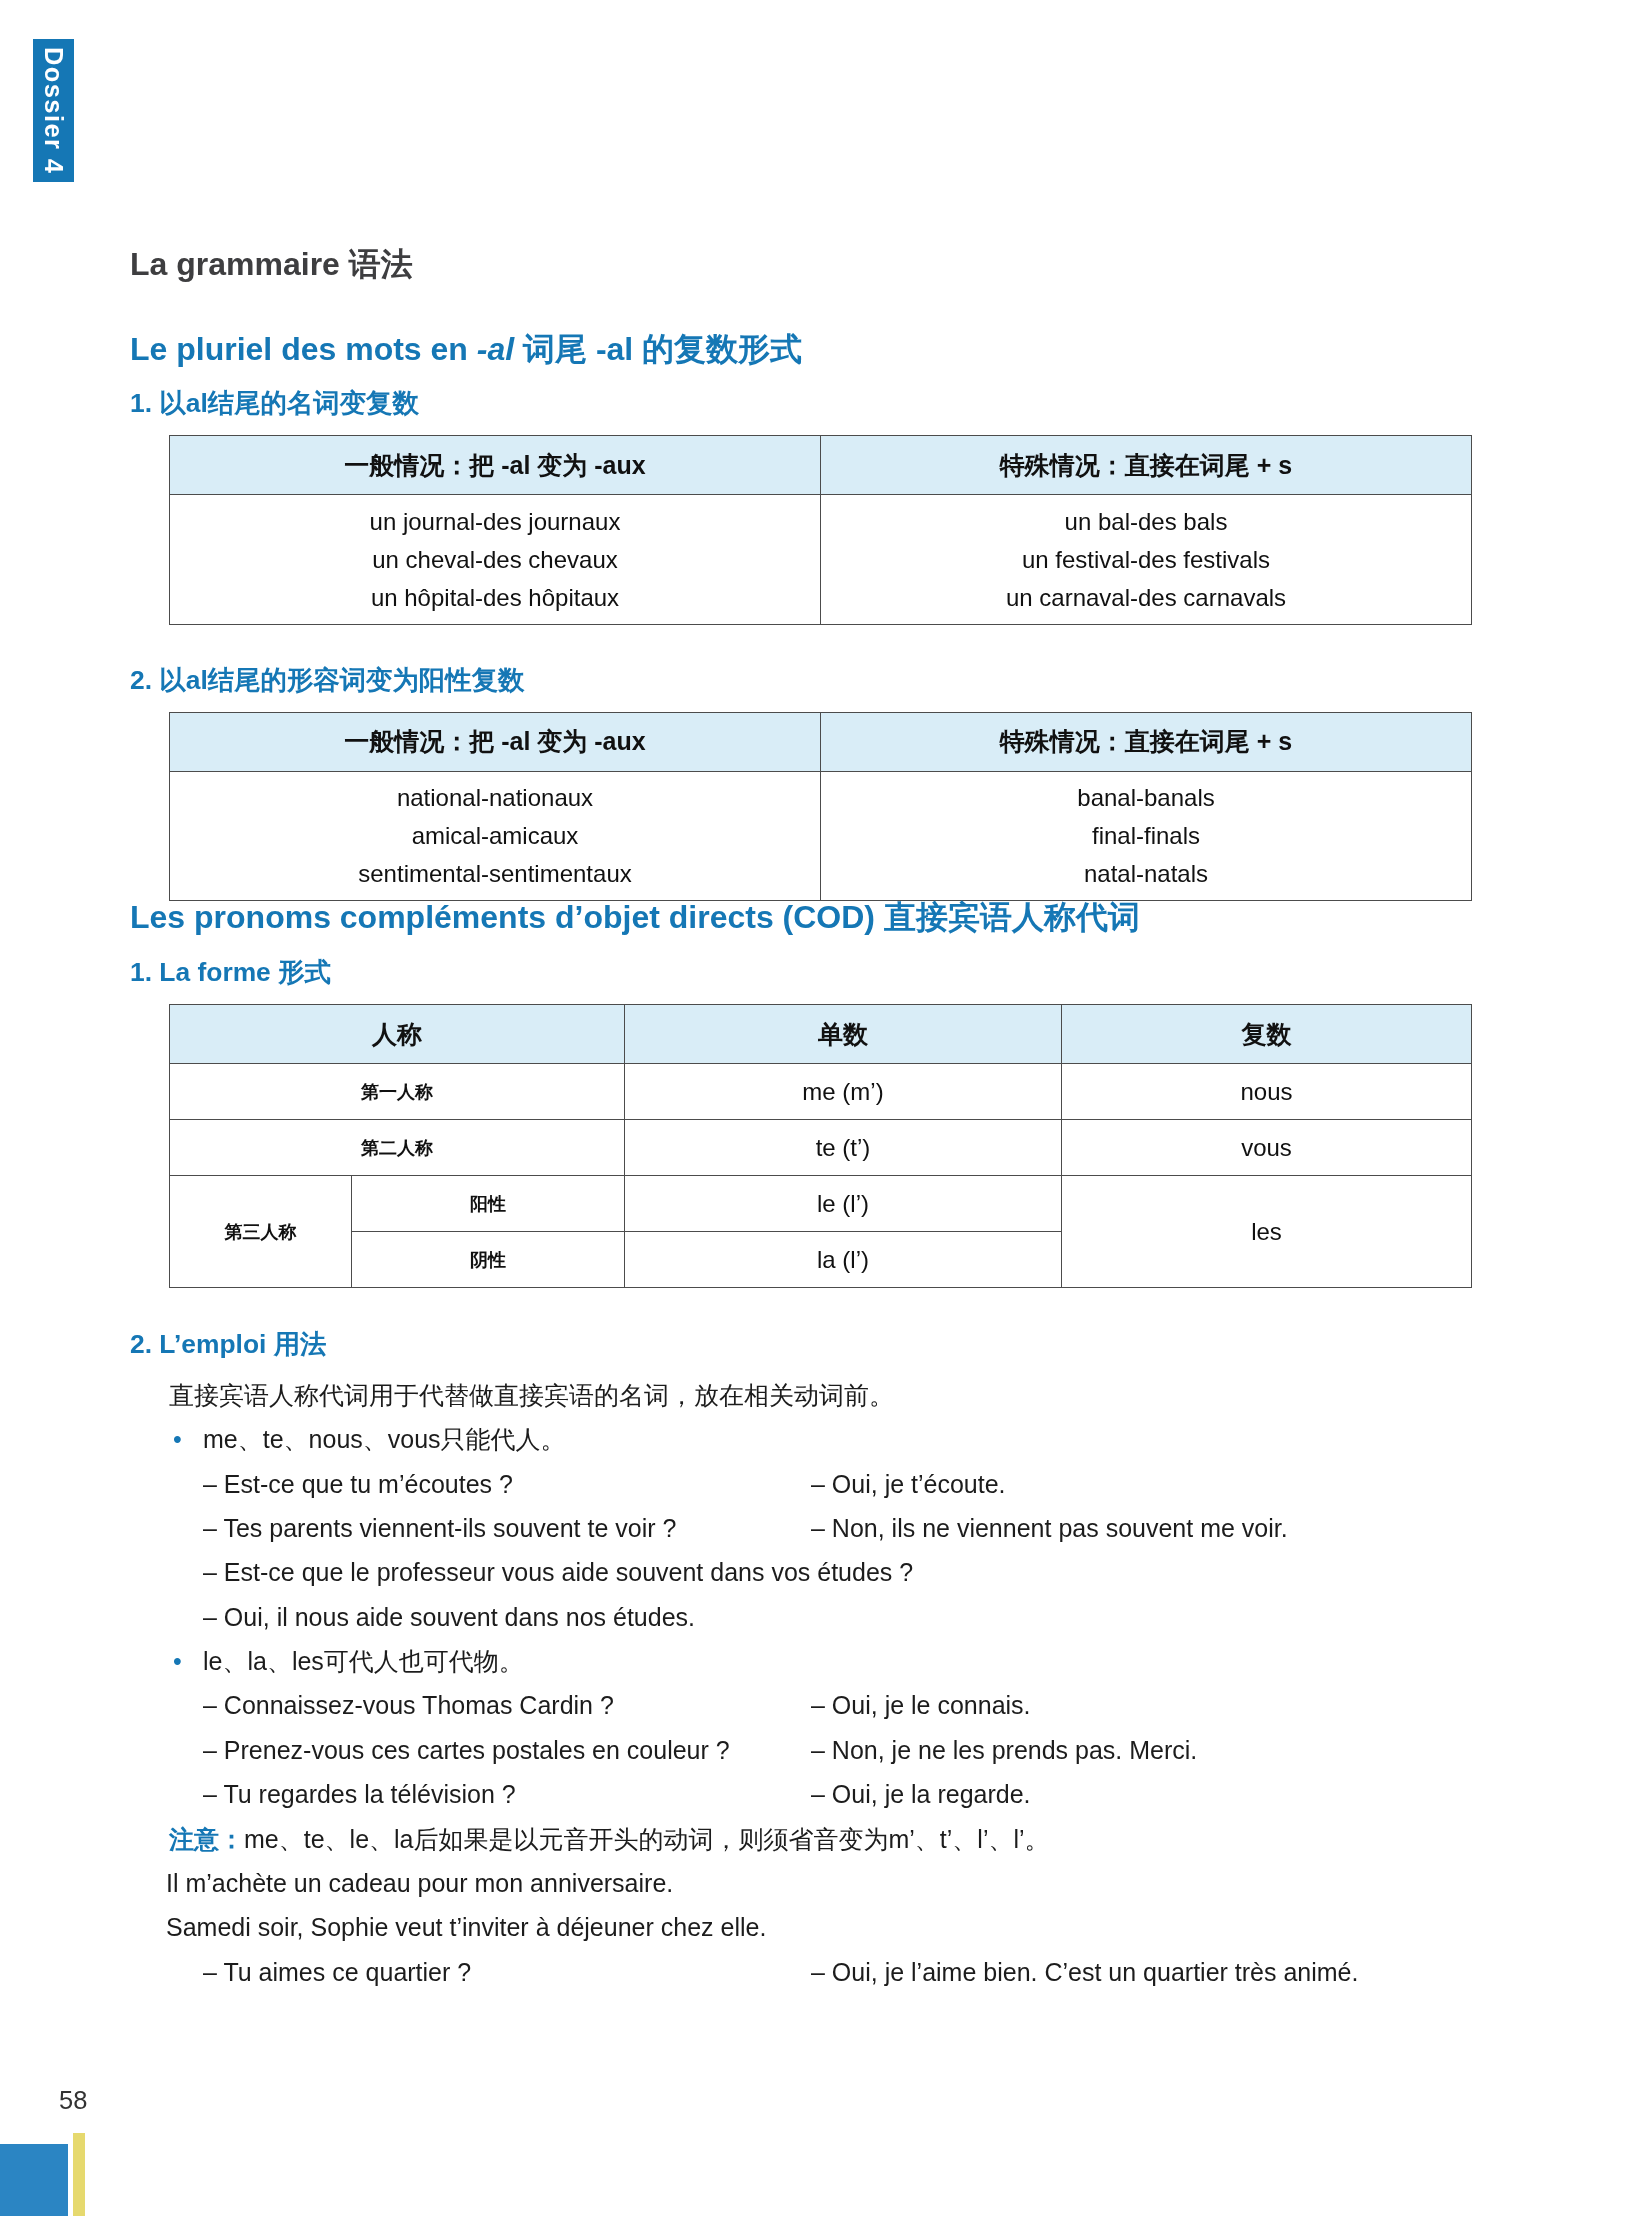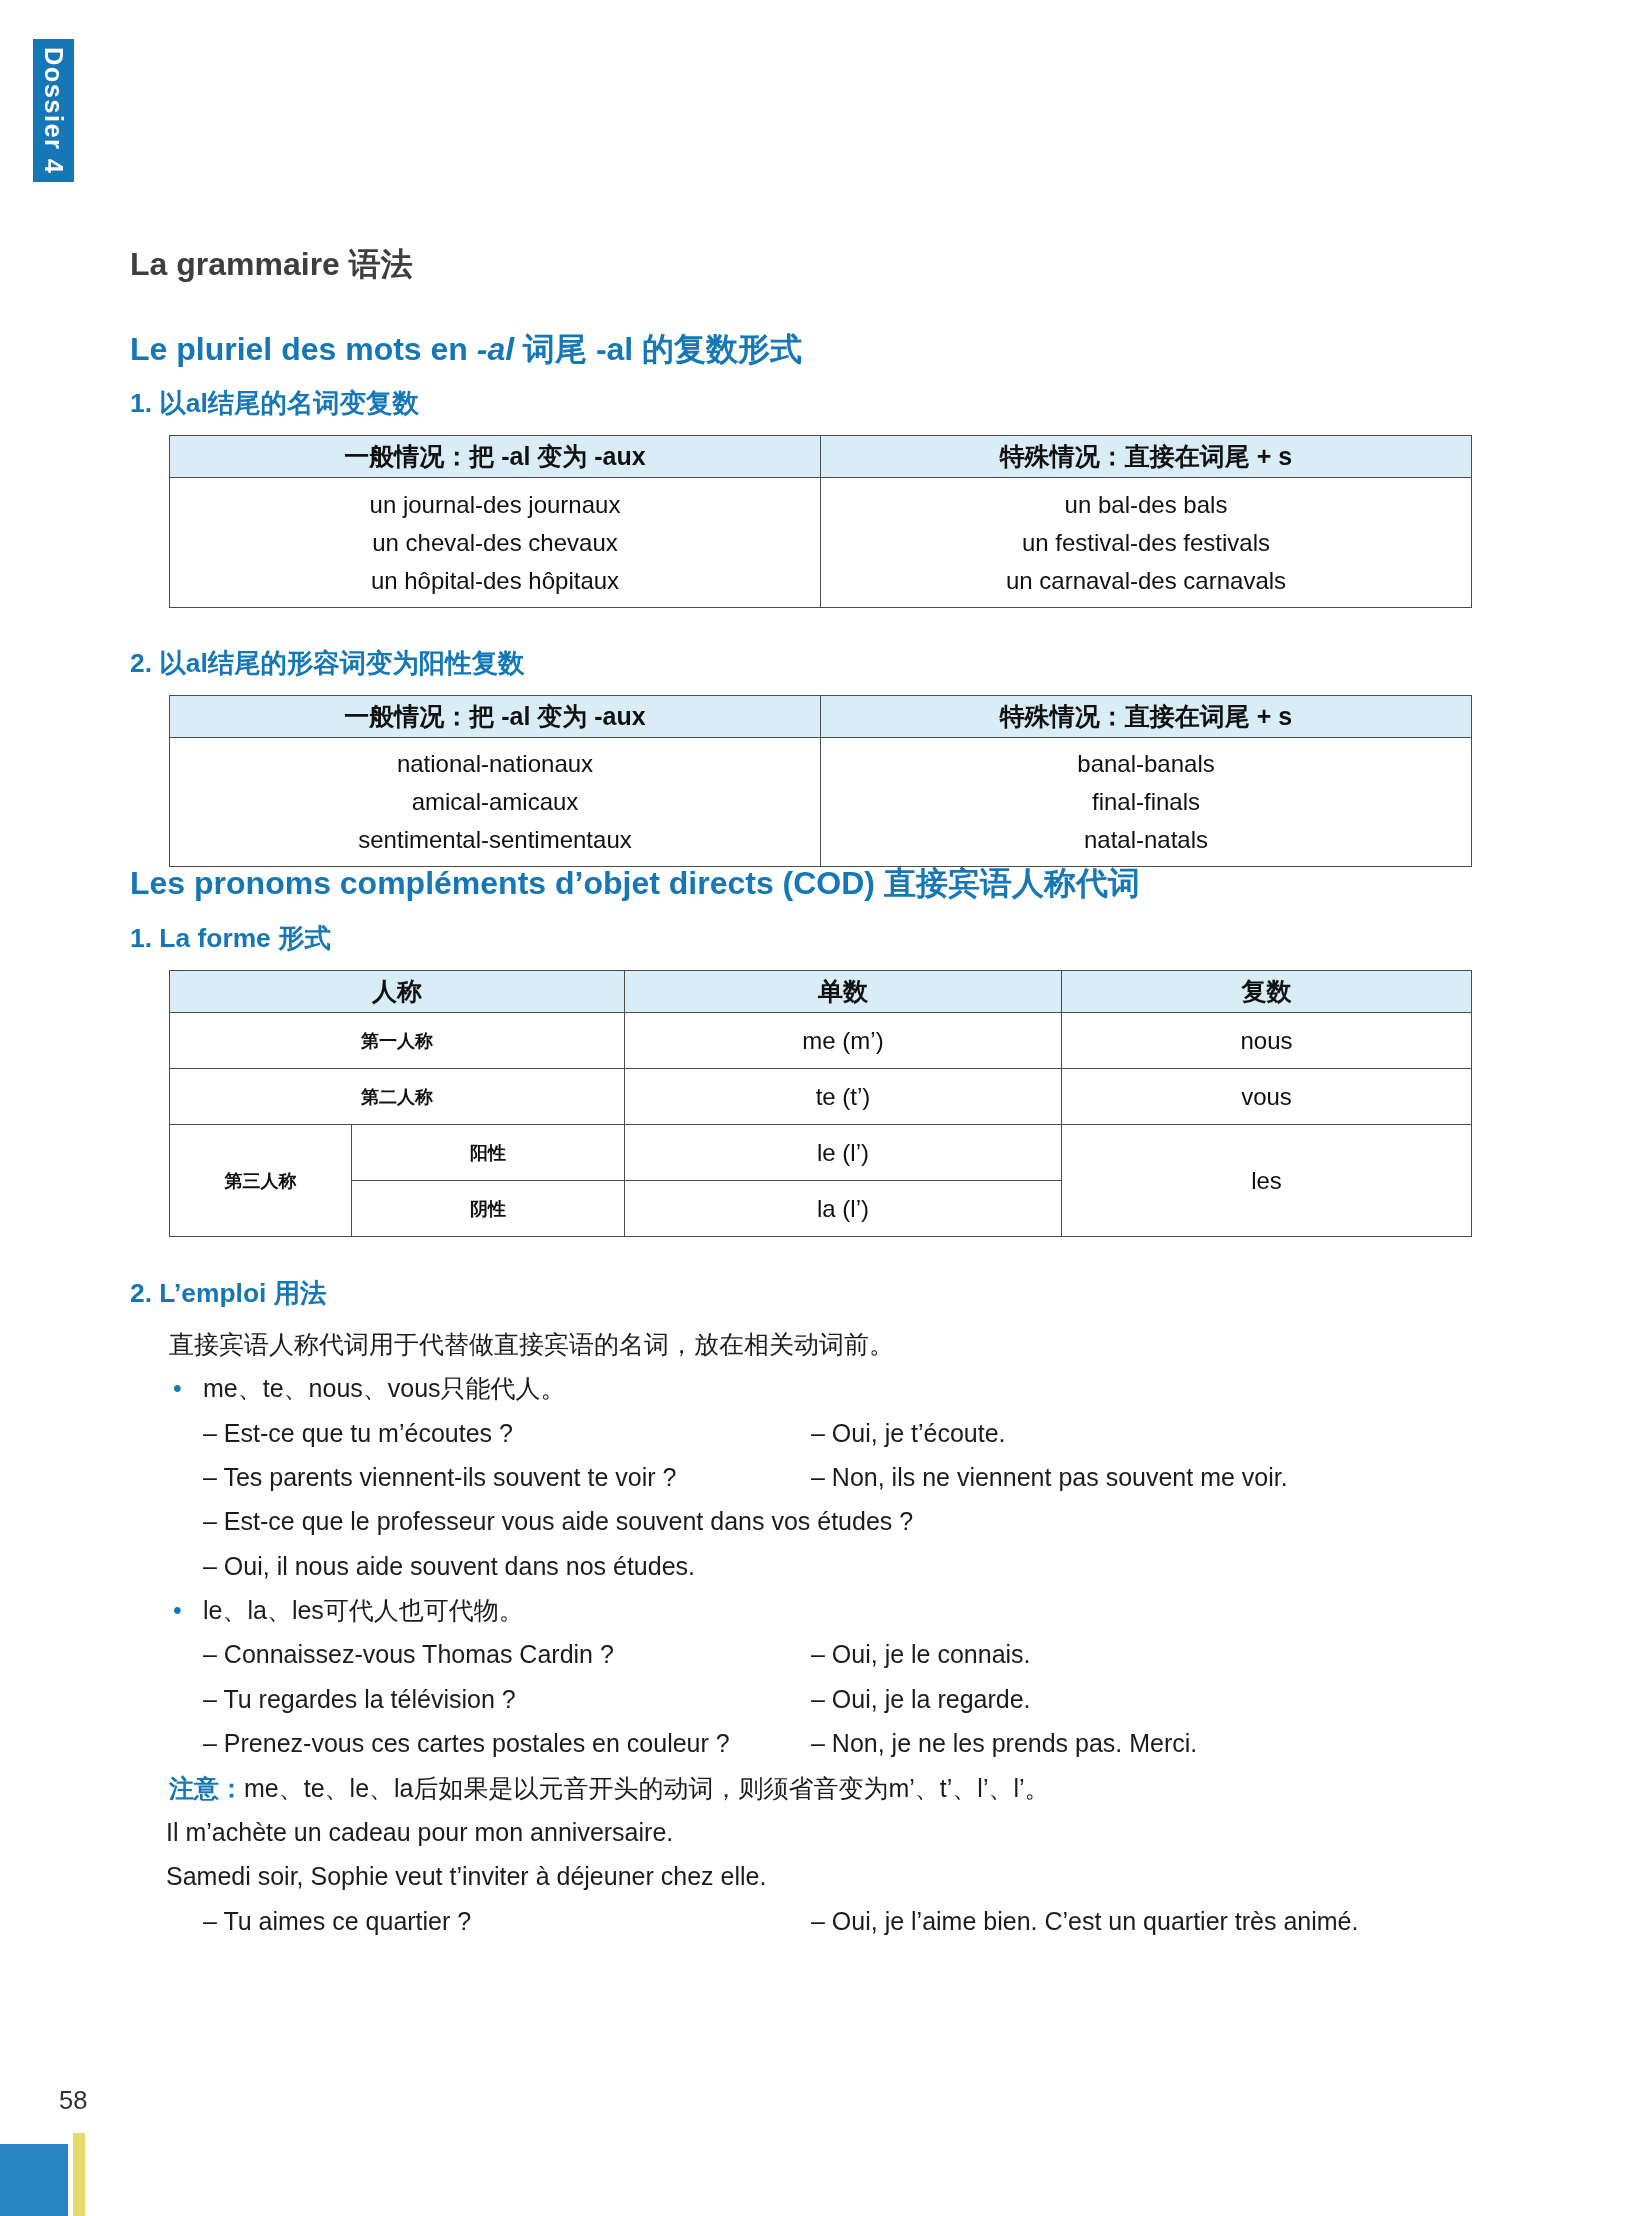--- a/index.html
+++ b/index.html
@@ -58,21 +58,21 @@
     table-layout: fixed;
   }
   table.gtable th, table.gtable td {
     border: 1.4px solid #4c4c4c;
     text-align: center; vertical-align: middle;
     color: #111111;
   }
   table.gtable th {
     background: #d9edf7;
     font-size: 25px; font-weight: bold;
-    height: 42px;
+    height: 59px;
   }
   table.gtable td { font-size: 24px; padding: 7.3px 0; }
   table.gtable td .ex-line { line-height: 38px; }
   .tbl-gap { margin-bottom: 42px; }
 
   table.cod td { height: 56px; padding: 0; font-size: 24px; }
   table.cod td.bold-cell { font-weight: bold; font-size: 18px; }
 
   .t-row { font-size: 25px; line-height: 28px; margin-bottom: 16.4px; }
   .intro-row, .note-row { margin-left: 39px; }
@@ -211,24 +211,24 @@
     <div class="t-row ex-row">
       <span class="ex-left">– Oui, il nous aide souvent dans nos études.</span><span class="ex-right"></span>
     </div>
 
     <div class="t-row bullet-row"><span class="bullet-glyph">•</span><span>le、la、les可代人也可代物。</span></div>
 
     <div class="t-row ex-row">
       <span class="ex-left">– Connaissez-vous Thomas Cardin ?</span><span class="ex-right">– Oui, je le connais.</span>
     </div>
     <div class="t-row ex-row">
+      <span class="ex-left">– Prenez-vous ces cartes postales en couleur ?</span><span class="ex-right">– Non, je ne les prends pas. Merci.</span>
+    </div>
+    <div class="t-row ex-row">
       <span class="ex-left">– Tu regardes la télévision ?</span><span class="ex-right">– Oui, je la regarde.</span>
-    </div>
-    <div class="t-row ex-row">
-      <span class="ex-left">– Prenez-vous ces cartes postales en couleur ?</span><span class="ex-right">– Non, je ne les prends pas. Merci.</span>
     </div>
 
     <div class="t-row note-row"><span class="note-label">注意：</span><span>me、te、le、la后如果是以元音开头的动词，则须省音变为m’、t’、l’、l’。</span></div>
 
     <div class="t-row note-ex-row">Il m’achète un cadeau pour mon anniversaire.</div>
     <div class="t-row note-ex-row">Samedi soir, Sophie veut t’inviter à déjeuner chez elle.</div>
 
     <div class="t-row ex-row">
       <span class="ex-left">– Tu aimes ce quartier ?</span><span class="ex-right">– Oui, je l’aime bien. C’est un quartier très animé.</span>
     </div>

